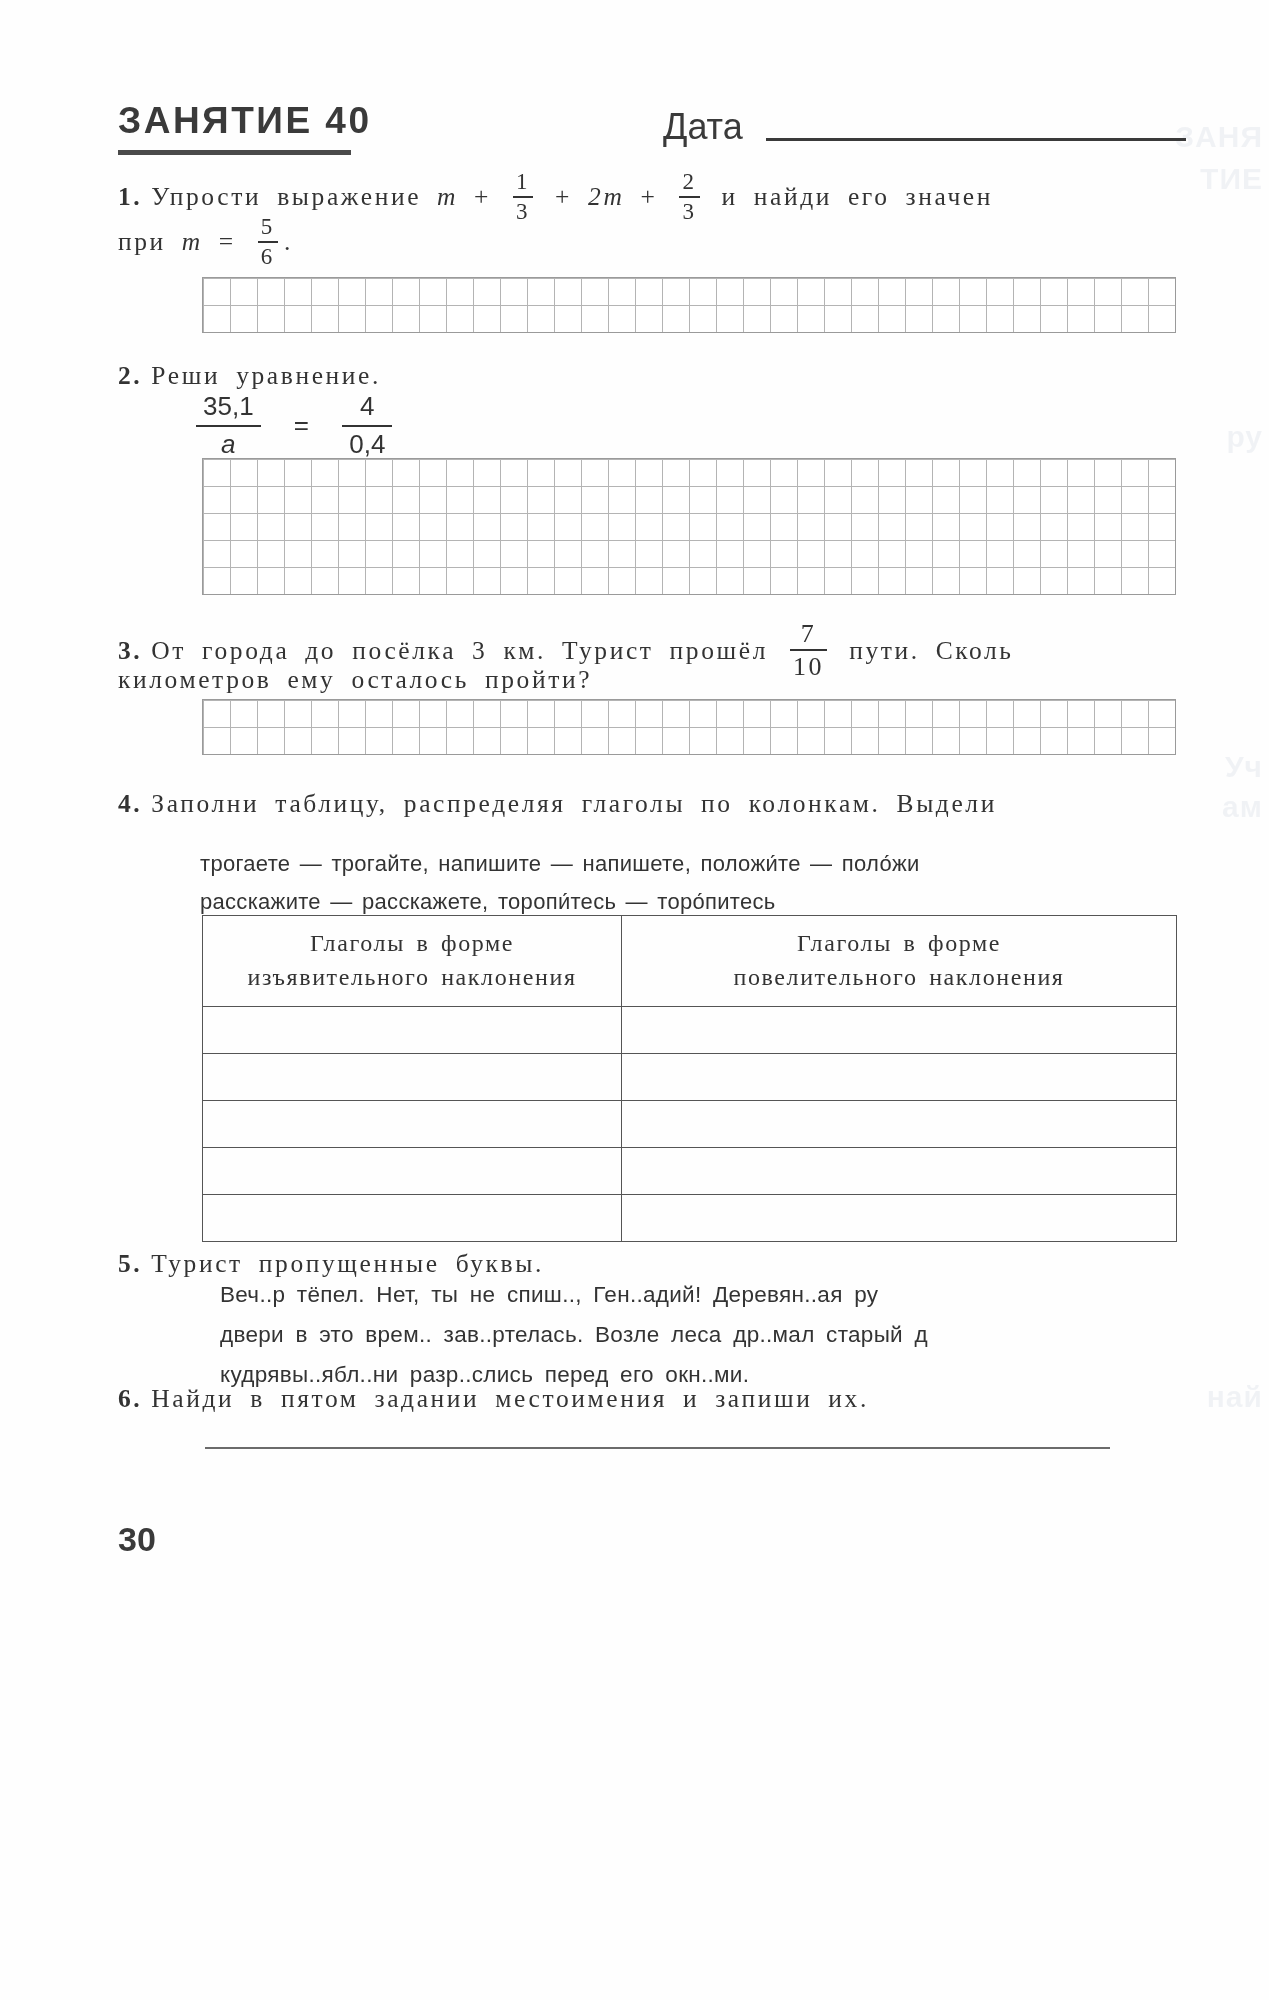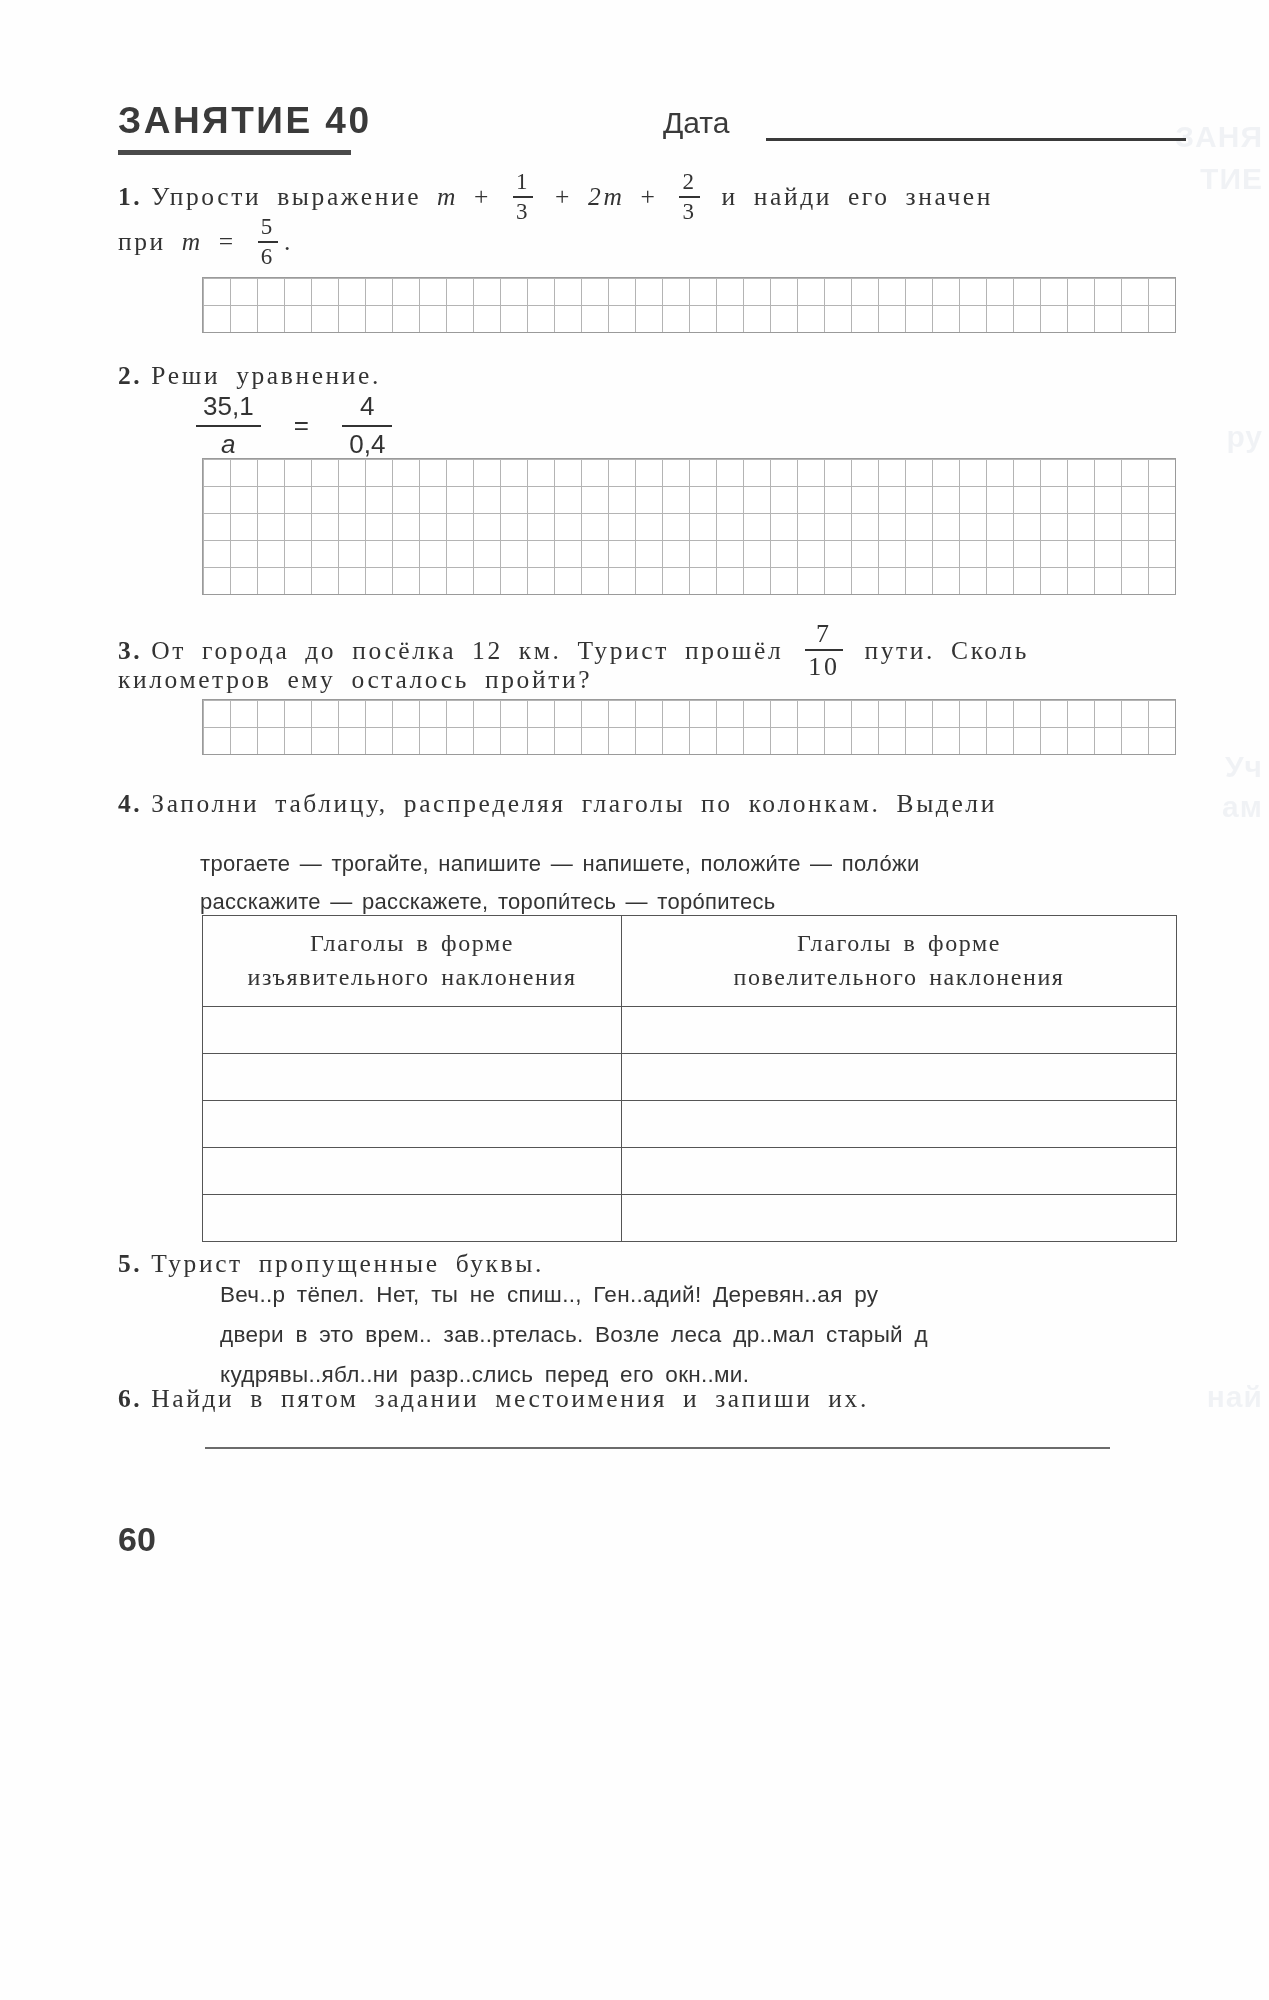--- a/index.html
+++ b/index.html
@@ -68,21 +68,21 @@
     top: 50px;
     width: 233px;
     height: 5px;
     background: #4a4a4a;
   }
   .date-label {
     position: absolute;
     left: 545px;
     top: 6px;
     font-family: "Liberation Sans", sans-serif;
-    font-size: 30px;
+    font-size: 36px;
     color: #3a3a3a;
   }
   .date-rule {
     position: absolute;
     left: 648px;
     top: 38px;
     width: 420px;
     height: 3px;
     background: #3a3a3a;
   }
@@ -279,21 +279,21 @@
     <span class="eq-frac">
       <span class="n">4</span>
       <span class="bar"></span>
       <span class="d up">0,4</span>
     </span>
   </div>
 
   <div class="grid" id="grid-2" style="left: 202px; top: 458px; width: 974px; height: 137px; background-size: 27px 27px;"></div>
 
   <div class="task task-serif sp" style="left:118px; top:620px; width:1160px;">
-    <span class="num">3.</span><span>От  города  до  посёлка  12  км.  Турист  прошёл</span>
+    <span class="num">3.</span><span>От  города  до  посёлка  3  км.  Турист  прошёл</span>
     <span class="frac frac-big">
       <span class="n">7</span>
       <span class="bar"></span>
       <span class="d">10</span>
     </span>
     <span>пути.  Сколь</span>
   </div>
   <div class="task task-serif sp" style="left:118px; top:659px; width:900px;">километров  ему  осталось  пройти?</div>
 
   <div class="grid" id="grid-3" style="left: 202px; top: 699px; width: 974px; height: 56px; background-size: 27px 27px;"></div>
@@ -352,15 +352,15 @@
     <div>Веч..р тёпел. Нет, ты не спиш.., Ген..адий! Деревян..ая ру</div>
     <div>двери в это врем.. зав..ртелась. Возле леса др..мал старый д</div>
     <div>кудрявы..ябл..ни разр..слись перед его окн..ми.</div>
   </div>
 
   <div class="task task-serif sp" style="left:118px; top:1378px; width:1100px;">
     <span class="num">6.</span><span>Найди  в  пятом  задании  местоимения  и  запиши  их.</span>
   </div>
 
   <div class="foot-rule"></div>
-  <div class="page-num">60</div>
+  <div class="page-num">30</div>
 
 </div>
 
 </body></html>

